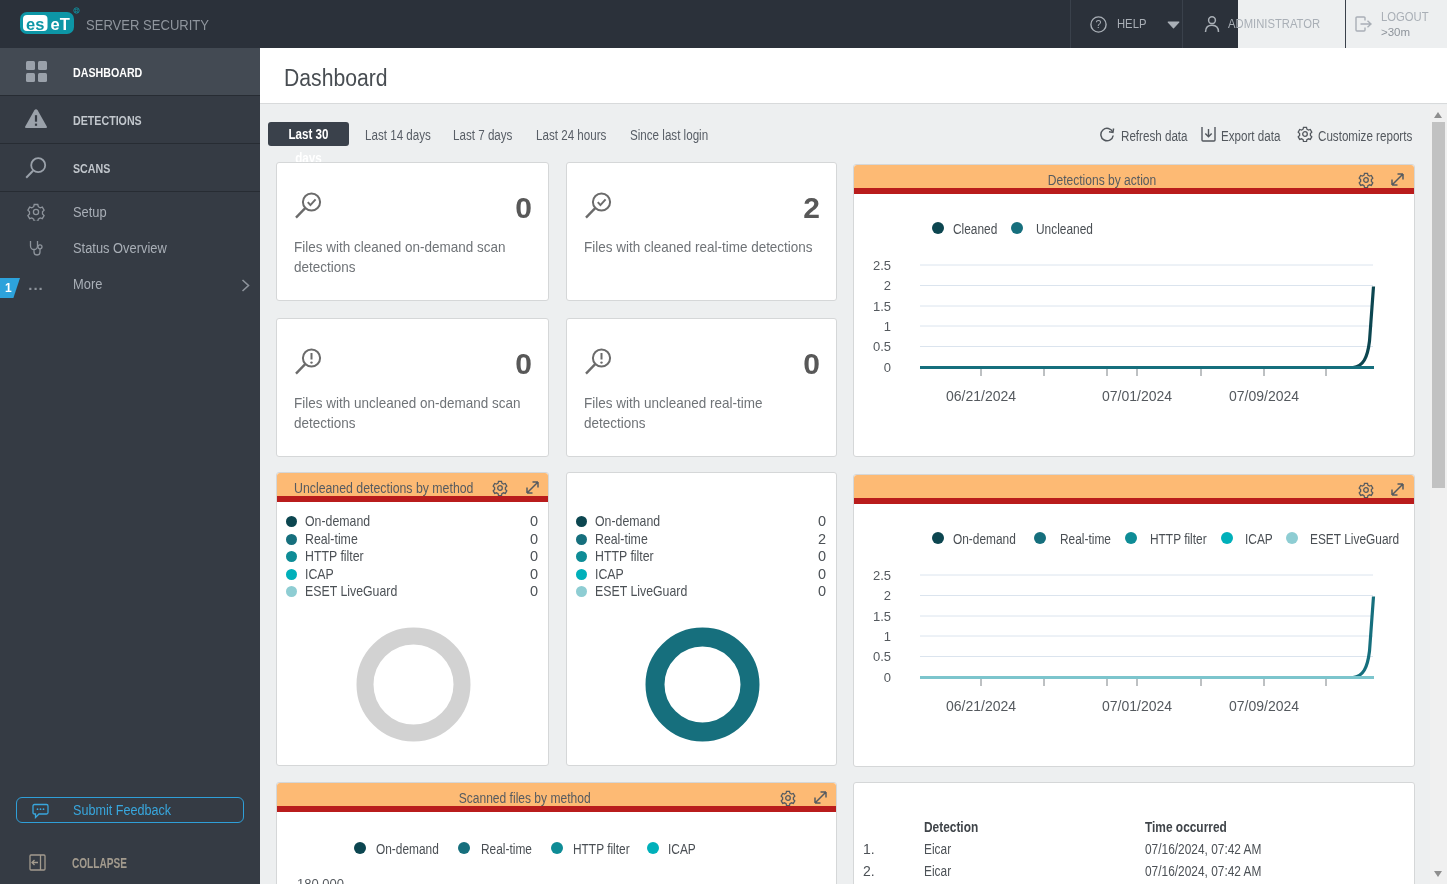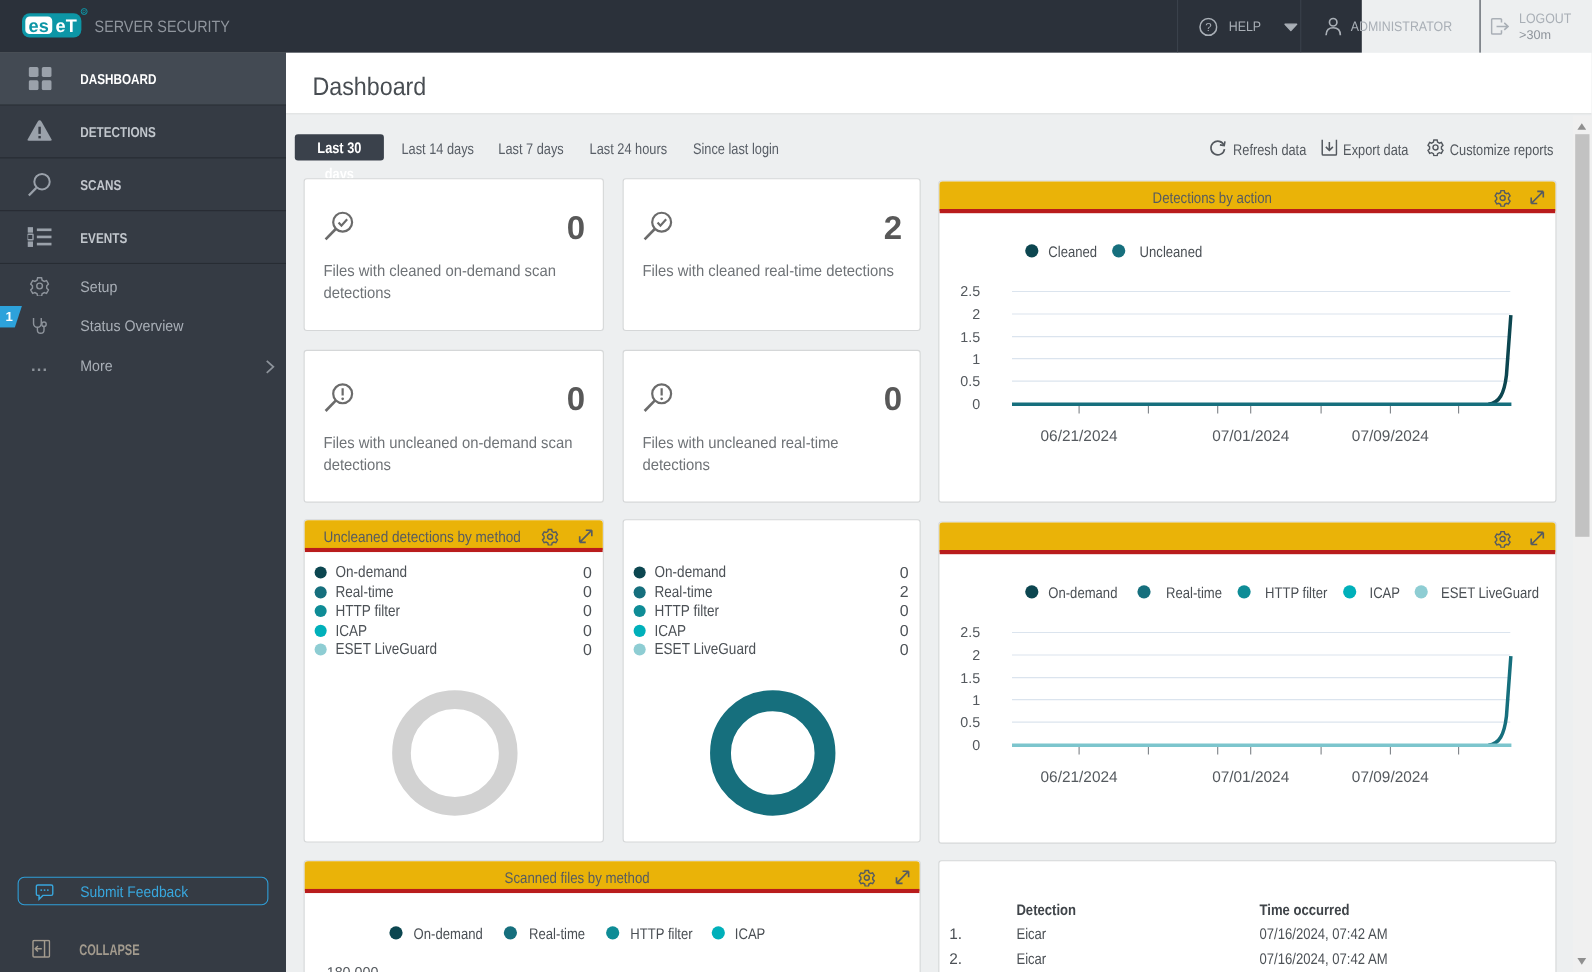--- a/index.html
+++ b/index.html
@@ -43,21 +43,21 @@
 
   
   .tab-pill { position:absolute; left:268px; top:122px; width:81px; height:24px; background:#3a414b;
         border-radius:3px; color:#fff; font-size:14px; line-height:24px; font-weight:600; text-align:center; }
   .tab-pill span { display:inline-block; transform:scaleX(0.83); }
   .tab { position:absolute; top:127px; font-size:14px; color:#585e66; transform:scaleX(0.83); transform-origin:0 0; }
   .action { position:absolute; top:128px; font-size:14px; color:#53585e; transform:scaleX(0.83); transform-origin:0 0; }
 
   
   .card { position:absolute; background:#fff; border:1px solid #d5d7d8; border-radius:3px; }
-  .card-h { position:relative; height:29px; background:#eab308; border-bottom:4px solid #b91c1c;
+  .card-h { position:relative; height:29px; background:#fdba74; border-bottom:6px solid #b91c1c;
         border-radius:3px 3px 0 0; }
   .card-h .t { position:absolute; top:7px; font-size:14px; color:#565b60; }
   .card-h .t.c span { display:inline-block; transform:scaleX(0.86); }
   .card-h .t.l { transform:scaleX(0.88); transform-origin:0 0; }
   .big-num { position:absolute; font-size:30px; font-weight:700; color:#585858; }
   .stat-lbl { position:absolute; left:17px; top:74px; font-size:14.5px; color:#6f7377; line-height:20px; transform:scaleX(0.93); transform-origin:0 0; }
 
   .leg-dot { display:inline-block; width:11px; height:11px; border-radius:50%; vertical-align:-1px; }
   .leg-row { position:absolute; left:9px; right:10px; height:18px; font-size:14.5px; color:#4c5156; }
   .leg-row .nm { position:absolute; left:19px; top:0; transform:scaleX(0.85); transform-origin:0 0; }
@@ -134,33 +134,20 @@
     <div class="lbl">DETECTIONS</div>
   </div>
   <div class="nav-item">
     <div class="icon-c">
       <svg width="22" height="22" viewBox="0 0 22 22">
         <circle cx="13.2" cy="8.2" r="7" fill="none" stroke="#9aa1aa" stroke-width="1.8"></circle>
         <line x1="8" y1="13.8" x2="1.2" y2="20.8" stroke="#9aa1aa" stroke-width="2"></line>
       </svg>
     </div>
     <div class="lbl">SCANS</div>
-  </div>
-  <div class="nav-item">
-    <div class="icon-c">
-      <svg width="22" height="19" viewBox="0 0 22 19">
-        <rect x="0" y="0.5" width="5" height="5" fill="#9aa1aa"></rect>
-        <rect x="0" y="7" width="5" height="5" rx="0.5" fill="none" stroke="#9aa1aa" stroke-width="1.3"></rect>
-        <rect x="0" y="13.5" width="5" height="5" fill="#9aa1aa"></rect>
-        <rect x="8.5" y="1.7" width="13.5" height="2.4" fill="#9aa1aa"></rect>
-        <rect x="8.5" y="8.2" width="13.5" height="2.4" fill="#9aa1aa"></rect>
-        <rect x="8.5" y="14.7" width="13.5" height="2.4" fill="#9aa1aa"></rect>
-      </svg>
-    </div>
-    <div class="lbl">EVENTS</div>
   </div>
   <div style="height:2px;"></div>
   <div class="sub-item">
     <div class="icon-c">
       <svg width="18" height="18" viewBox="0 0 18 18">
         <g fill="none" stroke="#8d939b" stroke-width="1.3">
           <path d="M7.2 1.5 h3.6 l0.5 2.2 1.9 1.1 2.1-0.7 1.8 3.1 -1.6 1.6 v2.2 l1.6 1.6 -1.8 3.1 -2.1-0.7 -1.9 1.1 -0.5 2.2 h-3.6 l-0.5-2.2 -1.9-1.1 -2.1 0.7 -1.8-3.1 1.6-1.6 v-2.2 l-1.6-1.6 1.8-3.1 2.1 0.7 1.9-1.1 z"></path>
           <circle cx="9" cy="9" r="2.6"></circle>
         </g>
       </svg>

